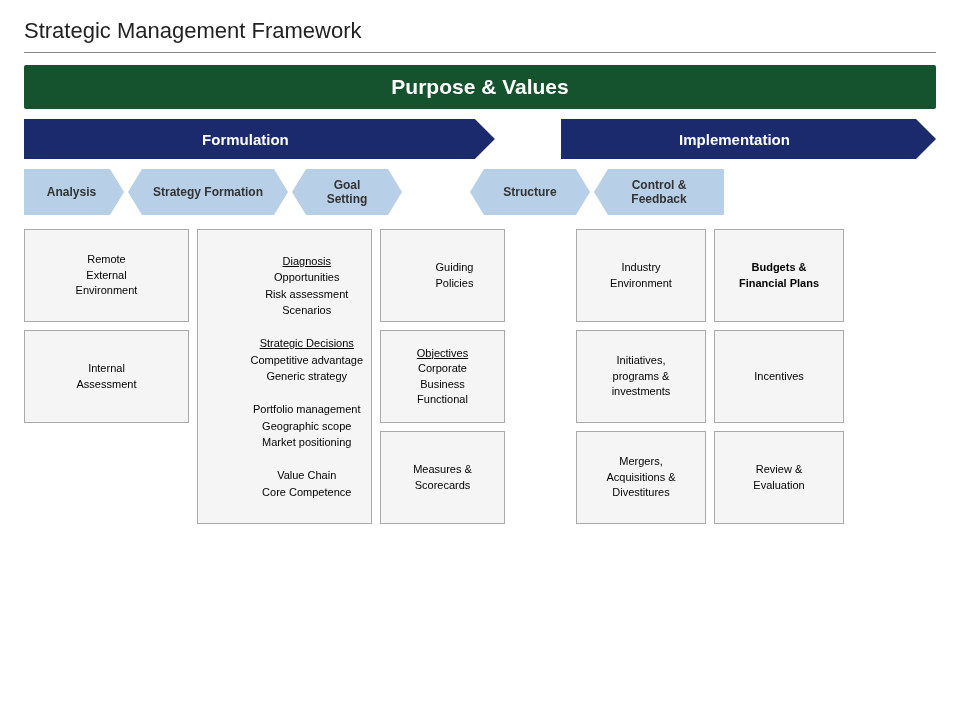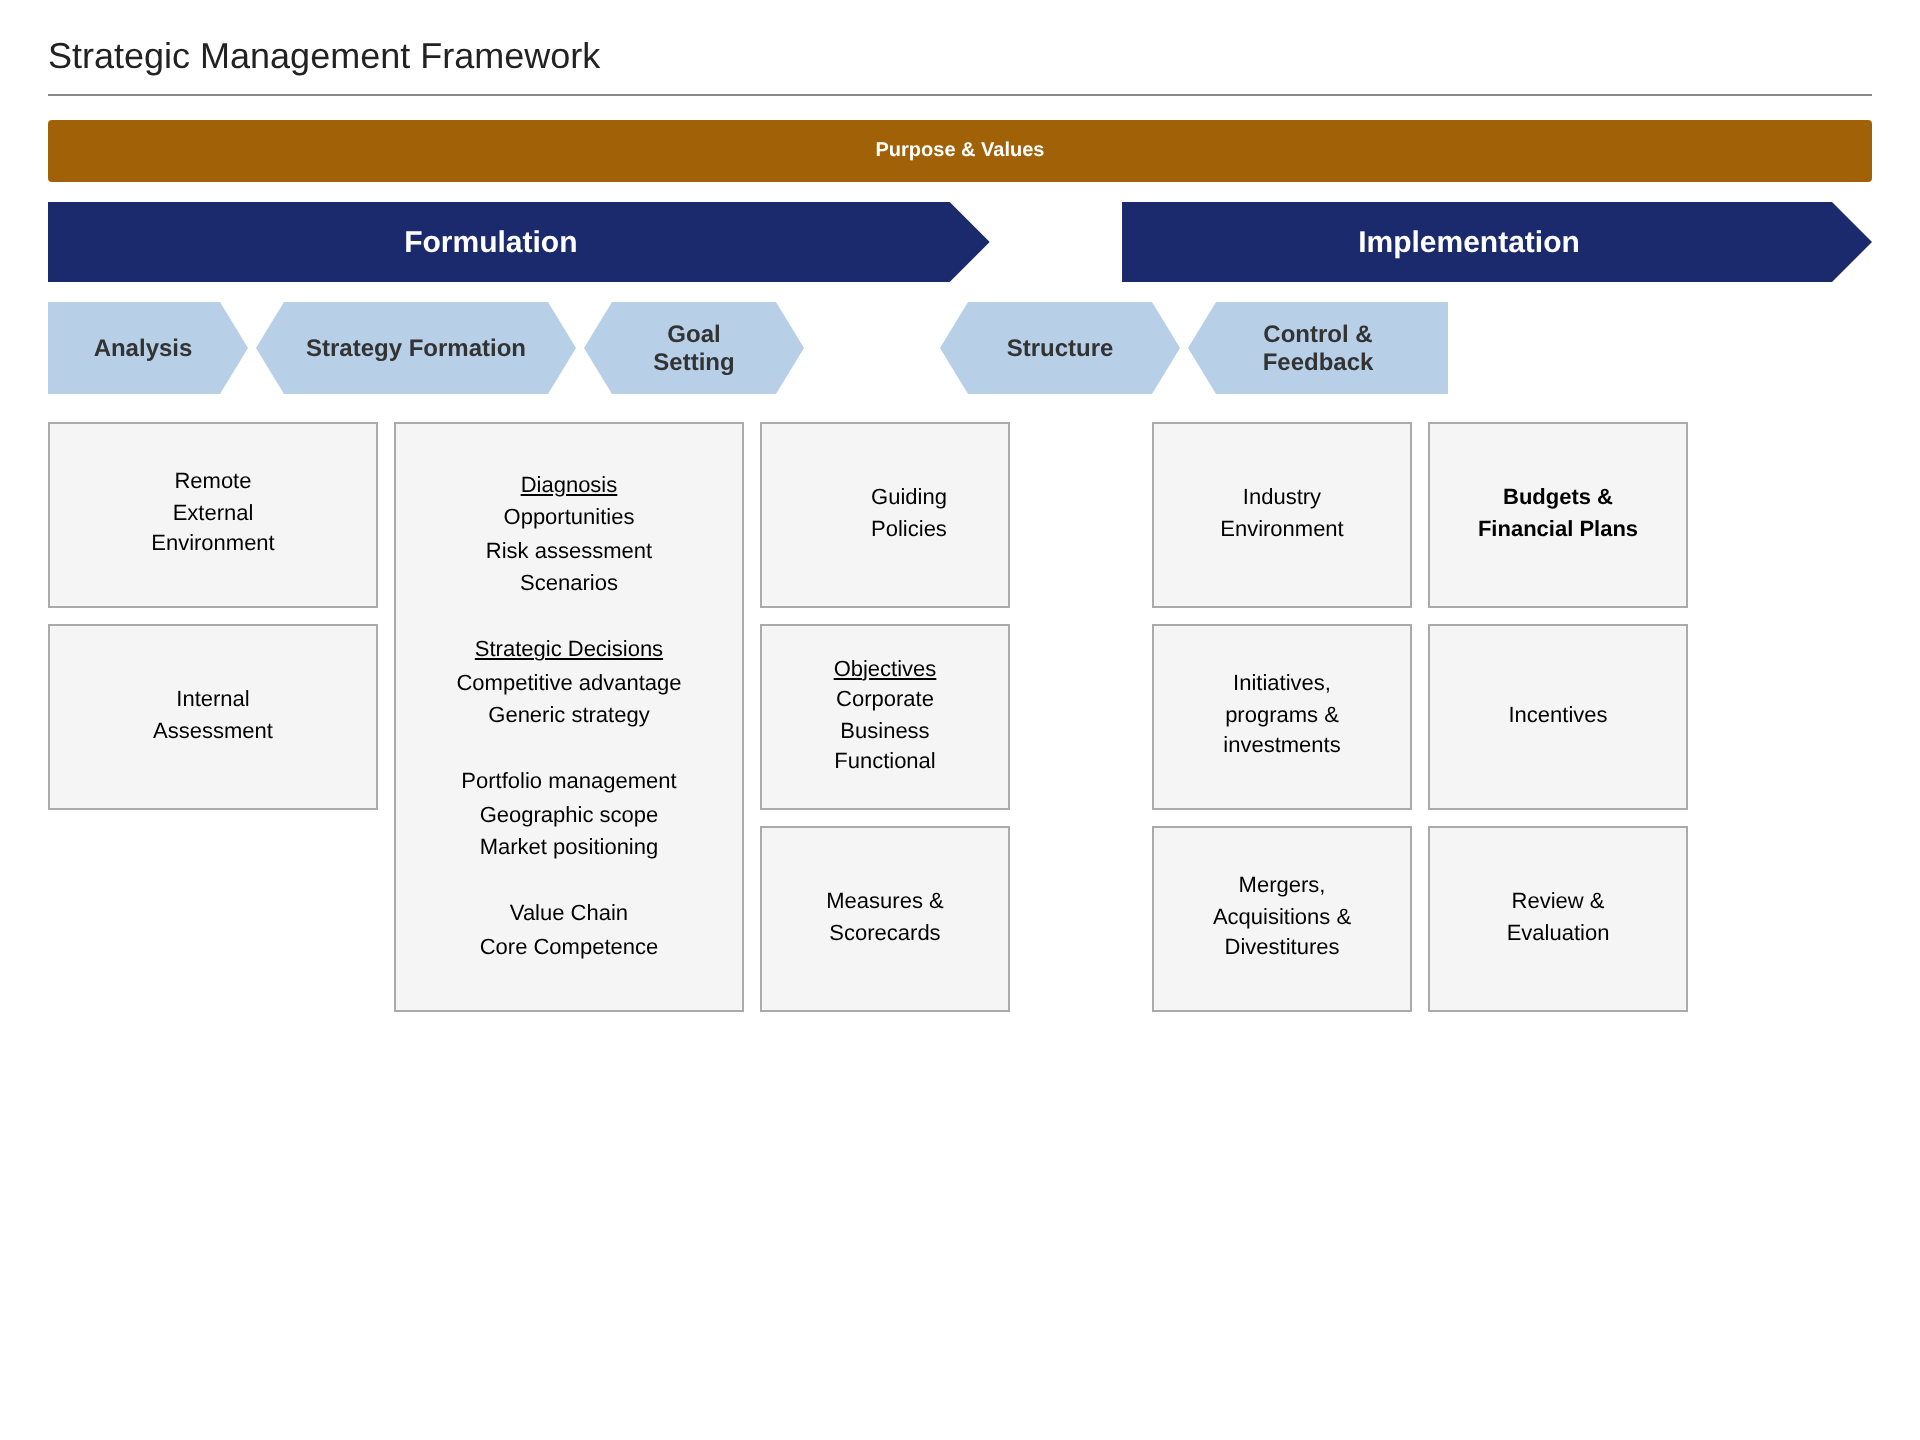--- a/index.html
+++ b/index.html
@@ -11,36 +11,36 @@
       overflow: hidden;
     }
     .slide {
       background: white;
       width: 960px;
       height: 720px;
       padding: 18px 24px 18px 24px;
       position: relative;
     }
     .page-title {
-      font-size: 18px;
+      font-size: 22px;
       font-weight: normal;
       color: #222;
       margin-bottom: 8px;
     }
     .divider {
       border: none;
       border-top: 1px solid #888;
       margin-bottom: 12px;
     }
 
     
     .purpose-banner {
-      background: #a16207;
+      background: #14532d;
       color: white;
-      font-size: 10px;
+      font-size: 21px;
       font-weight: bold;
       text-align: center;
       padding: 10px;
       margin-bottom: 10px;
       border-radius: 2px;
     }
 
     
     .arrow-headers {
       display: flex;
@@ -203,21 +203,21 @@
     <div class="content-box">
       <span>Remote<br>External<br>Environment</span>
     </div>
     <div class="content-box">
       <span>Industry<br>Environment</span>
     </div>
     <div class="content-box">
       <span>Internal<br>Assessment</span>
     </div>
 
-    <div class="content-box tall" style="grid-row: 1 / span 3; grid-column: 2;">
+    <div class="content-box tall" style="grid-row: 1 / span 3; grid-column: 2; align-items: flex-end;">
       <span style="font-size:11px; line-height:1.5; text-align:center;">
         <u>Diagnosis</u><br>
         Opportunities<br>
         Risk assessment<br>
         Scenarios<br>
         <br>
         <u>Strategic Decisions</u><br>
         Competitive advantage<br>
         Generic strategy<br>
         <br>

